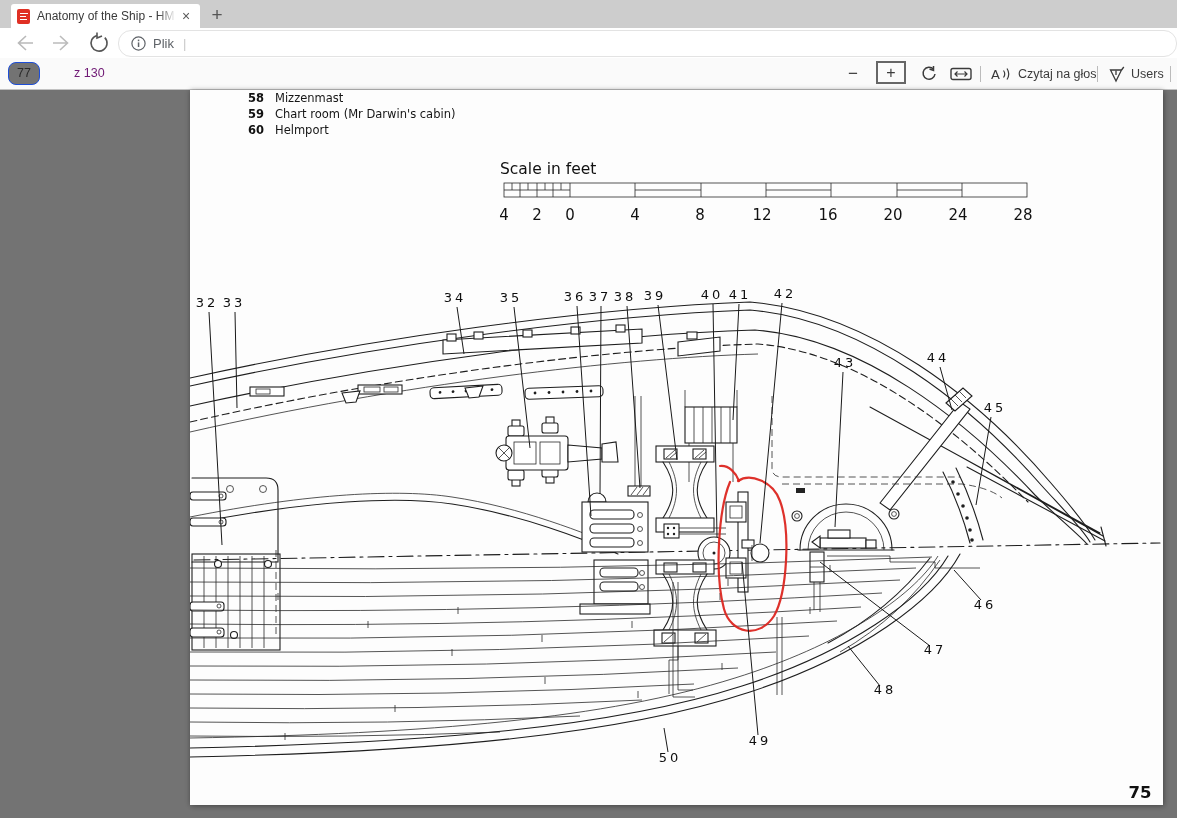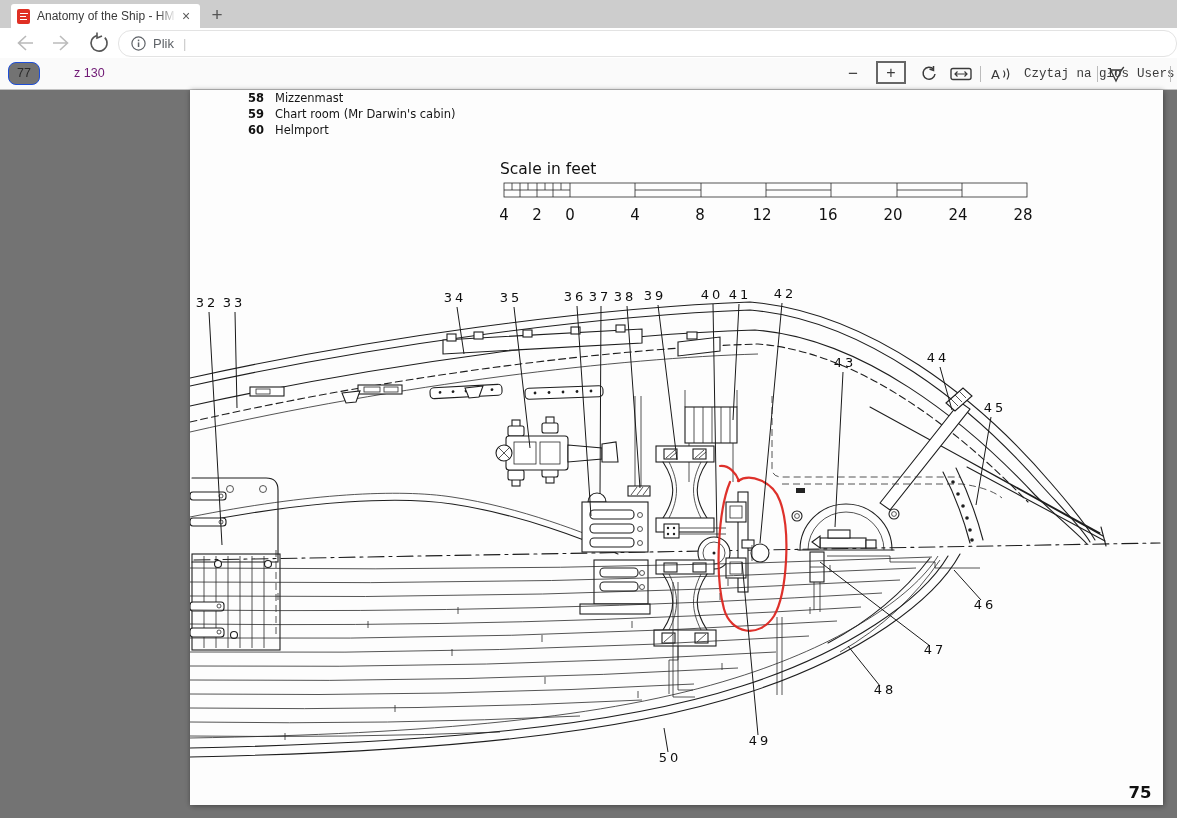--- a/index.html
+++ b/index.html
@@ -37,21 +37,21 @@
   .pagecount{position:absolute;left:46px;top:8px;font-size:12.5px;color:#701a75;margin-left:28px;}
   .tool{position:absolute;top:0;height:32px;display:flex;align-items:center;color:#3b3b3b;font-size:12.5px;}
   .t-minus{left:848px;font-size:17px;}
   .t-plusbox{left:876px;top:3px;width:30px;height:23px;border:2px solid #666;display:flex;
     align-items:center;justify-content:center;font-size:16px;box-sizing:border-box;}
   .t-rotate{left:920px;}
   .t-fit{left:950px;}
   .tsep{position:absolute;top:8px;width:1px;height:16px;background:#bbb;}
   .t-read{left:991px;}
   .t-draw{left:1108px;}
-  .tool .lbl{margin-left:12px;font-family:Liberation Mono, monospace;}
+  .tool .lbl{margin-left:6px;}
 
   
   .content{position:absolute;left:0;top:90px;width:100%;height:760px;background:#737373;}
   .paper{position:absolute;left:190px;top:0;width:973px;height:715px;background:#fdfdfd;
     box-shadow:0 0 5px rgba(0,0,0,.30),2px 2px 5px rgba(0,0,0,.15);}
   svg text{font-family:"DejaVu Sans",sans-serif;}
   .ln{fill:none;stroke:#1e1e1e;stroke-width:1.1;stroke-linecap:round;}
   .lt{fill:none;stroke:#2a2a2a;stroke-width:.8;}
   .lf{fill:#fff;stroke:#1e1e1e;stroke-width:1.1;}
   .leader{stroke:#1a1a1a;stroke-width:1;}

